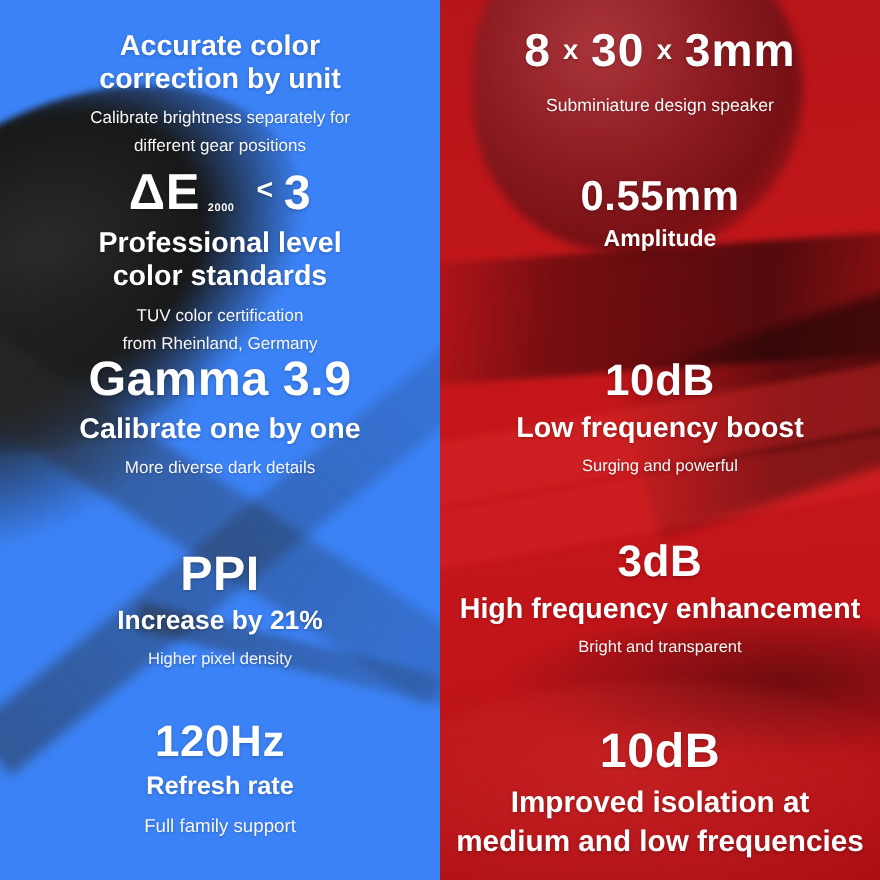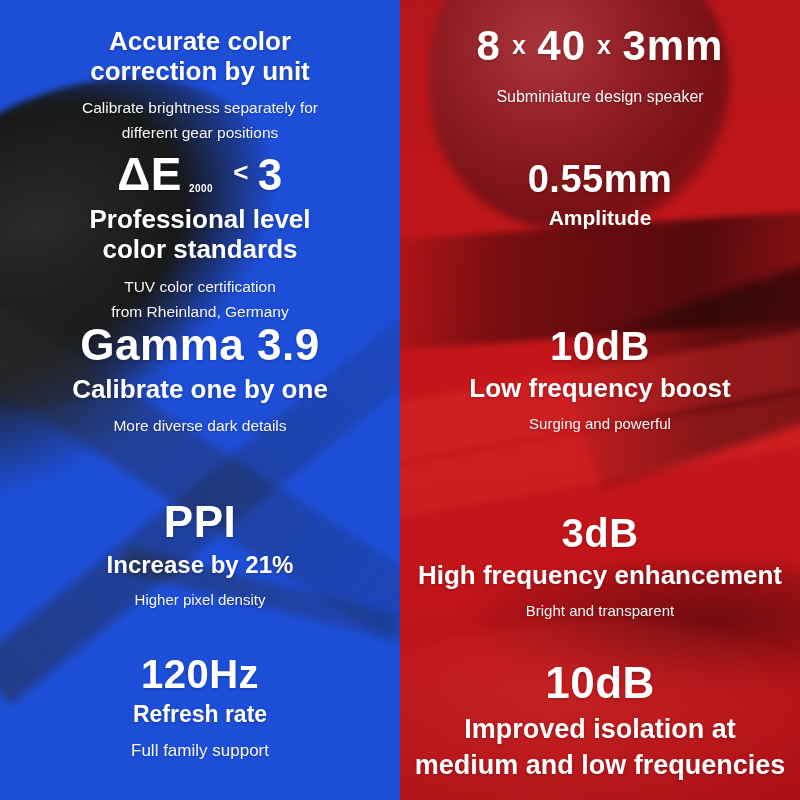--- a/index.html
+++ b/index.html
@@ -11,21 +11,21 @@
     font-family: "Liberation Sans", sans-serif;
     color: #ffffff;
   }
   .panel {
     position: absolute;
     top: 0;
     width: 400px;
     height: 800px;
     overflow: hidden;
   }
-  .panel-left { left: 0; background: #1d4ed8; }
+  .panel-left { left: 0; background: #3b82f6; }
   .panel-right {
     left: 400px;
     background: linear-gradient(175deg, #b5151a 0%, #c4161a 40%, #c2151a 70%, #ac1015 100%);
   }
   .shape { position: absolute; pointer-events: none; }
 
   
   .l-ellipse1 { left: -150px; top: 95px; width: 440px; height: 300px; border-radius: 50%;
     background: radial-gradient(ellipse at 45% 40%, #2b2b2b 0%, #181818 45%, rgba(8,8,8,0) 74%);
     transform: rotate(-27deg); filter: blur(3px); }
@@ -137,37 +137,37 @@
     <div class="shape r-earbud"></div>
     <div class="shape r-mech1"></div>
     <div class="shape r-mech2"></div>
     <div class="shape r-light1"></div>
     <div class="shape r-light2"></div>
     <div class="shape r-wave-dark"></div>
     <div class="shape r-wave-light"></div>
 
     <div class="feature" style="top:24px">
       <div class="metric dims">
-        <span class="num">8</span><span class="sep">x</span><span class="num">40</span><span class="sep">x</span><span class="num">3mm</span>
+        <span class="num">8</span><span class="sep">x</span><span class="num">30</span><span class="sep">x</span><span class="num">3mm</span>
       </div>
       <p class="desc" style="margin-top:16px;font-size:16px">Subminiature design speaker</p>
     </div>
 
     <div class="feature" style="top:160px">
       <div class="metric m38">0.55mm</div>
       <h2 class="title t21">Amplitude</h2>
     </div>
 
     <div class="feature" style="top:325px">
       <div class="metric m40">10dB</div>
       <h2 class="title t26">Low frequency boost</h2>
       <p class="desc" style="font-size:15px">Surging and powerful</p>
     </div>
 
-    <div class="feature" style="top:512px">
+    <div class="feature" style="top:490px">
       <div class="metric m40">3dB</div>
       <h2 class="title t26">High frequency enhancement</h2>
       <p class="desc" style="font-size:15px">Bright and transparent</p>
     </div>
 
     <div class="feature" style="top:648px">
       <div class="metric m42">10dB</div>
       <h2 class="title t27">Improved isolation at
 medium and low frequencies</h2>
       <p class="desc" style="margin-top:13px;font-size:16px">More private</p>

